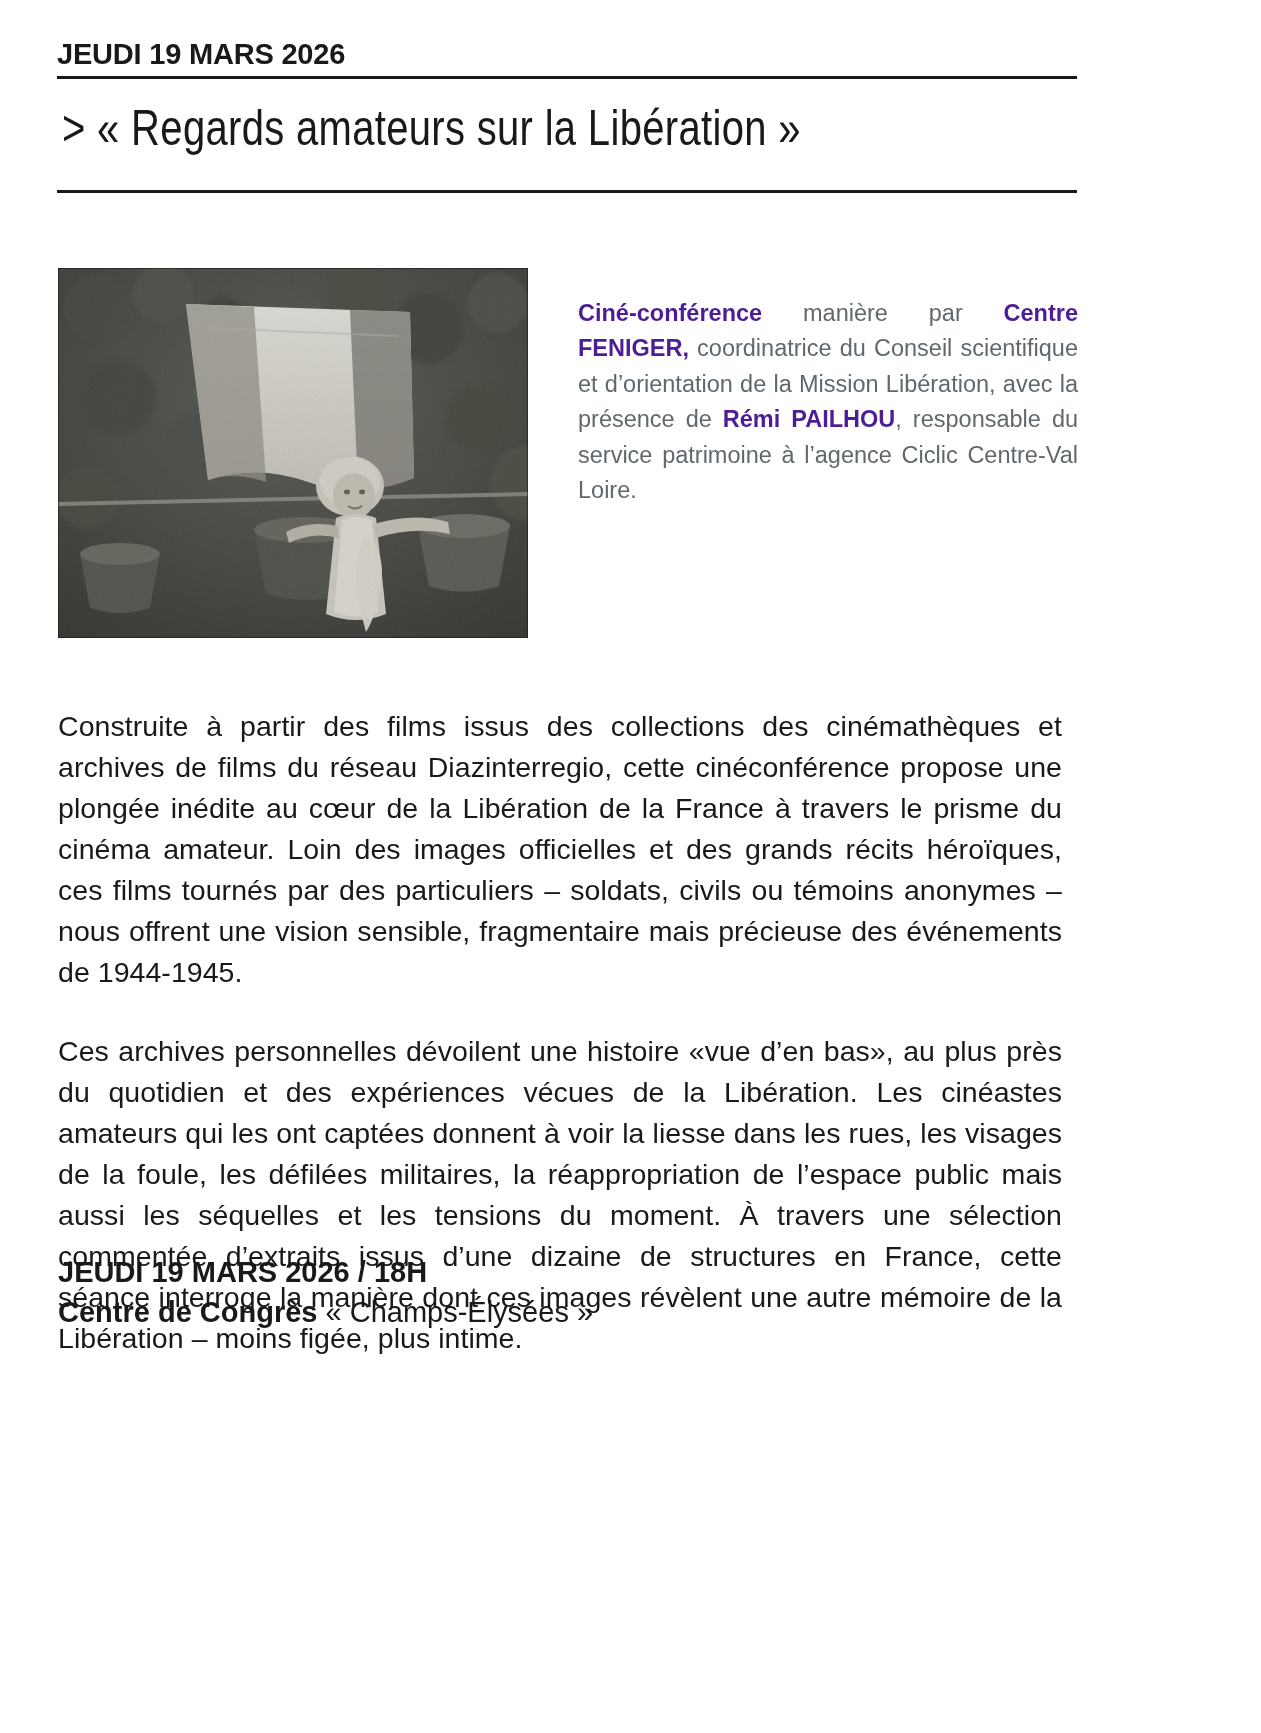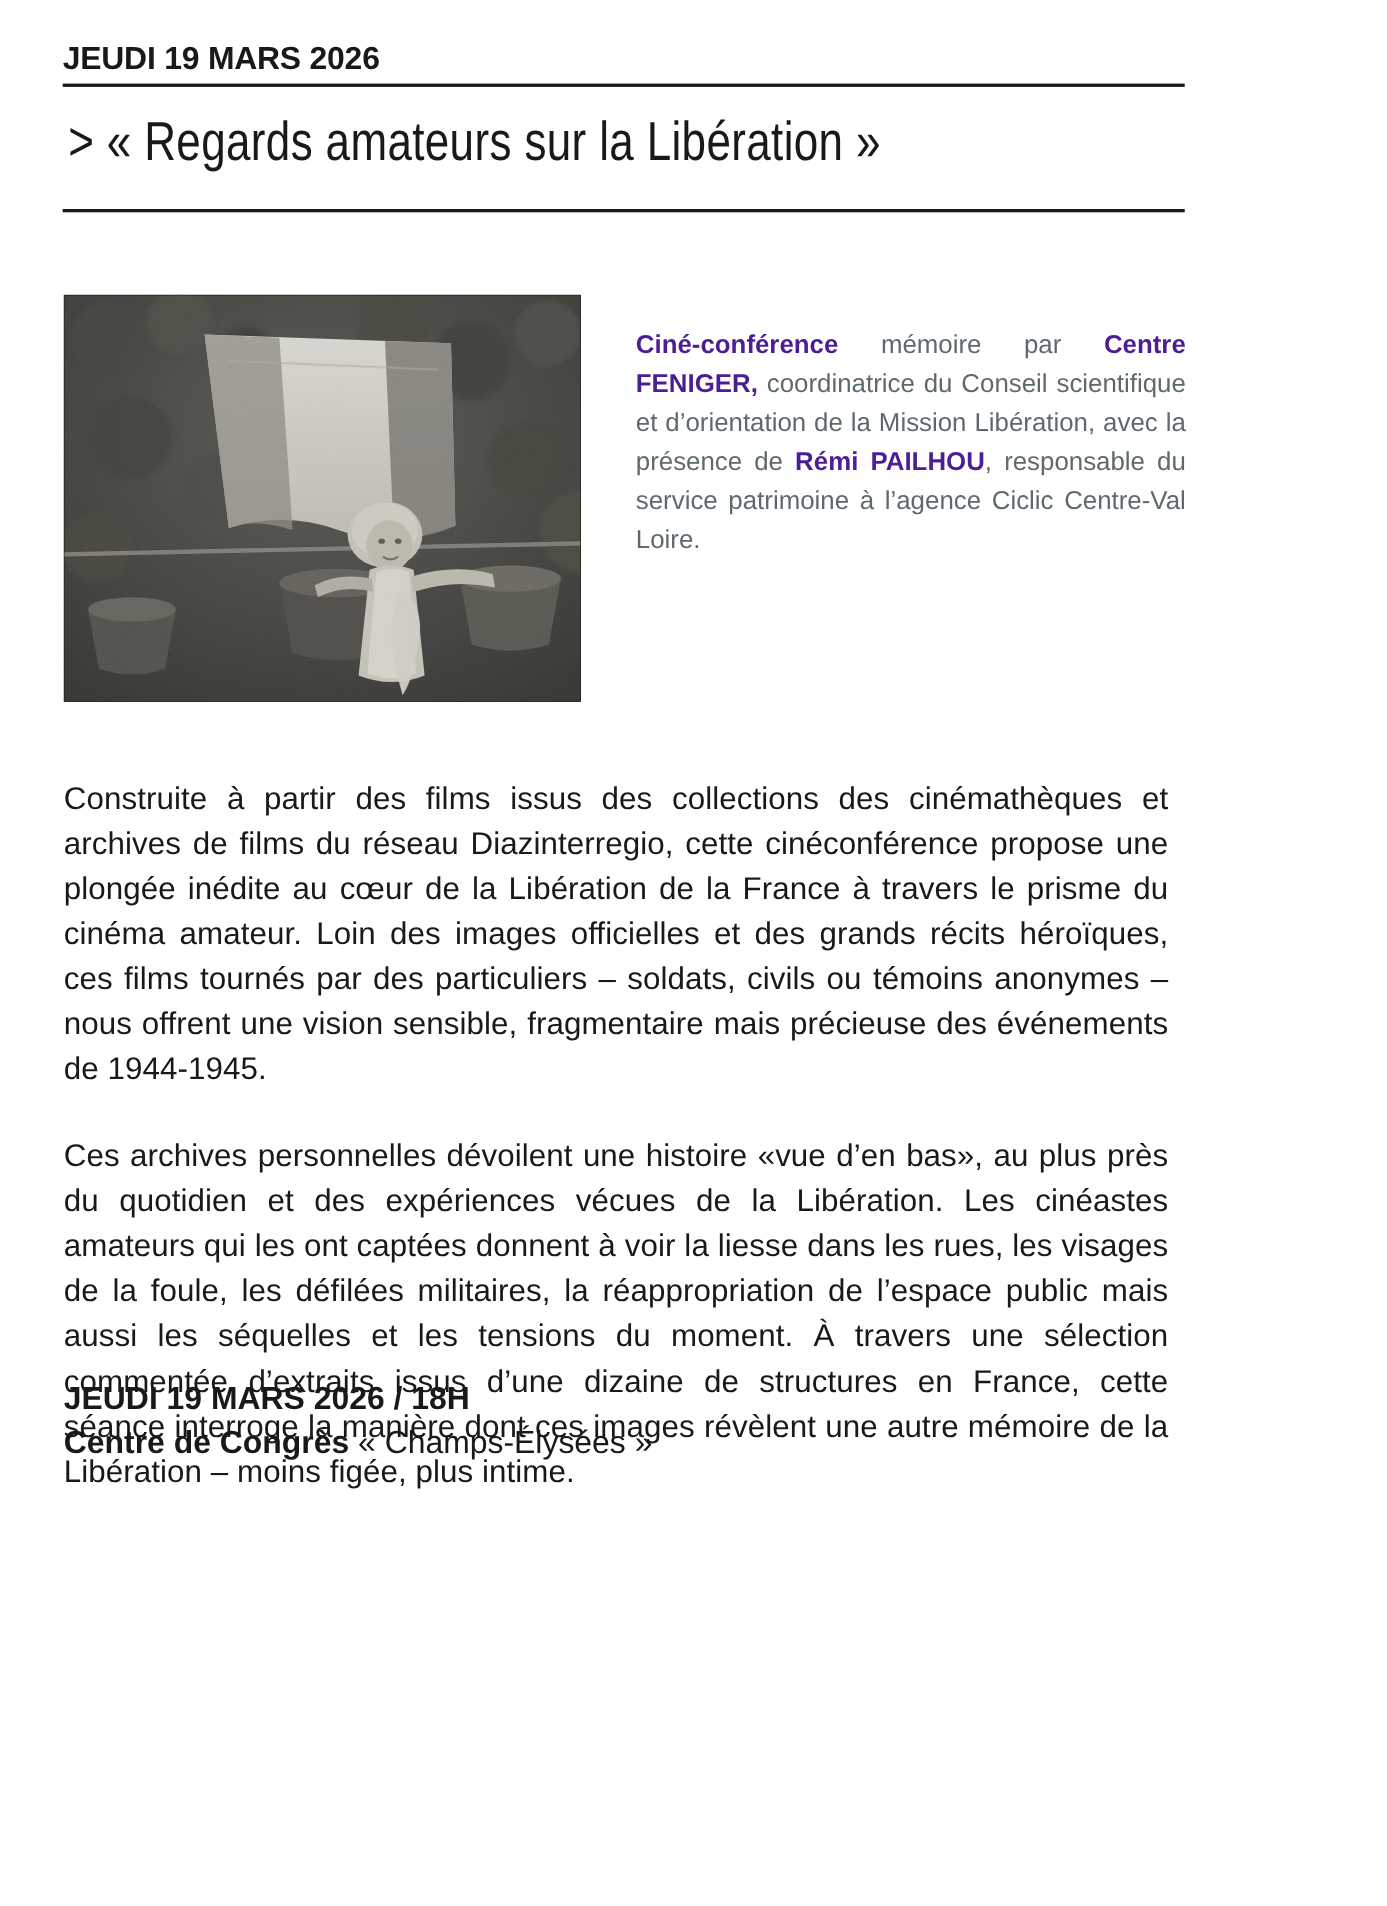--- a/index.html
+++ b/index.html
@@ -236,21 +236,21 @@
 
         <path d="M306 268 q16 6 18 34 q-4 44 -16 62 q-12 -42 -10 -70 Z" fill="#e7e3d9" opacity="0.95"></path>
       </g>
 
       <rect x="0" y="0" width="470" height="370" filter="url(#grain)" opacity="0.28" fill="#8a8a82"></rect>
       <rect x="0" y="0" width="470" height="370" fill="none" stroke="#111" stroke-width="1"></rect>
     </svg>
   </div>
 
   <div class="intro-col">
-    <p class="intro-text"><b>Ciné-conférence</b><span> mémoire par </span><span class="nm">Centre FENIGER,</span><span> coordinatrice du Conseil scientifique et d’orientation de la Mission Libération, avec la présence de </span><span class="nm">Rémi PAILHOU</span><span>, responsable du service patrimoine à l’agence Ciclic Centre-Val Loire.</span></p>
+    <p class="intro-text"><b>Ciné-conférence</b><span> manière par </span><span class="nm">Centre FENIGER,</span><span> coordinatrice du Conseil scientifique et d’orientation de la Mission Libération, avec la présence de </span><span class="nm">Rémi PAILHOU</span><span>, responsable du service patrimoine à l’agence Ciclic Centre-Val Loire.</span></p>
   </div>
 
   <div class="body-block">
     <p class="para">Construite à partir des films issus des collections des cinémathèques et archives de films du réseau Diazinterregio, cette cinéconférence propose une plongée inédite au cœur de la Libération de la France à travers le prisme du cinéma amateur. Loin des images officielles et des grands récits héroïques, ces films tournés par des particuliers – soldats, civils ou témoins anonymes – nous offrent une vision sensible, fragmentaire mais précieuse des événements de 1944-1945.</p>
     <p class="para">Ces archives personnelles dévoilent une histoire «vue d’en bas», au plus près du quotidien et des expériences vécues de la Libération. Les cinéastes amateurs qui les ont captées donnent à voir la liesse dans les rues, les visages de la foule, les défilées militaires, la réappropriation de l’espace public mais aussi les séquelles et les tensions du moment. À travers une sélection commentée d’extraits issus d’une dizaine de structures en France, cette séance interroge la manière dont ces images révèlent une autre mémoire de la Libération – moins figée, plus intime.</p>
   </div>
 
   <div class="venue">
     <div class="venue-line">
       <span class="strong">JEUDI 19 MARS 2026 / 18H</span>

